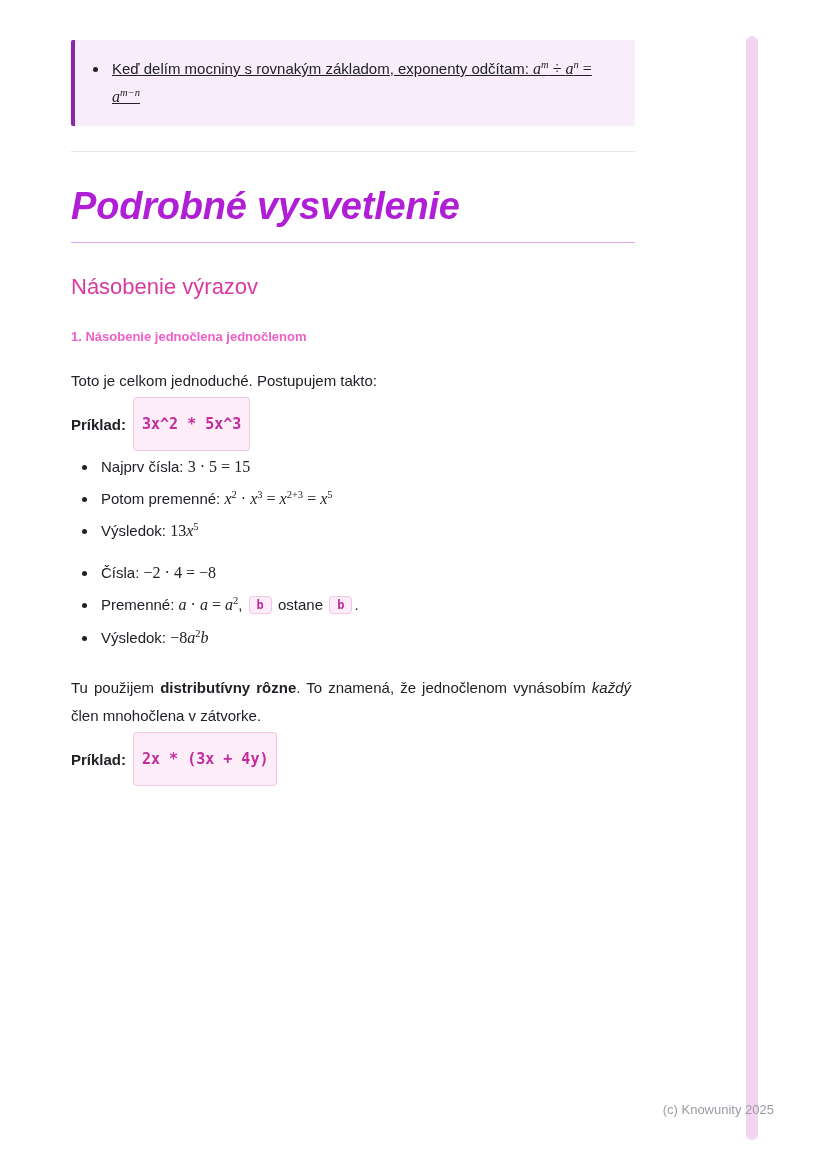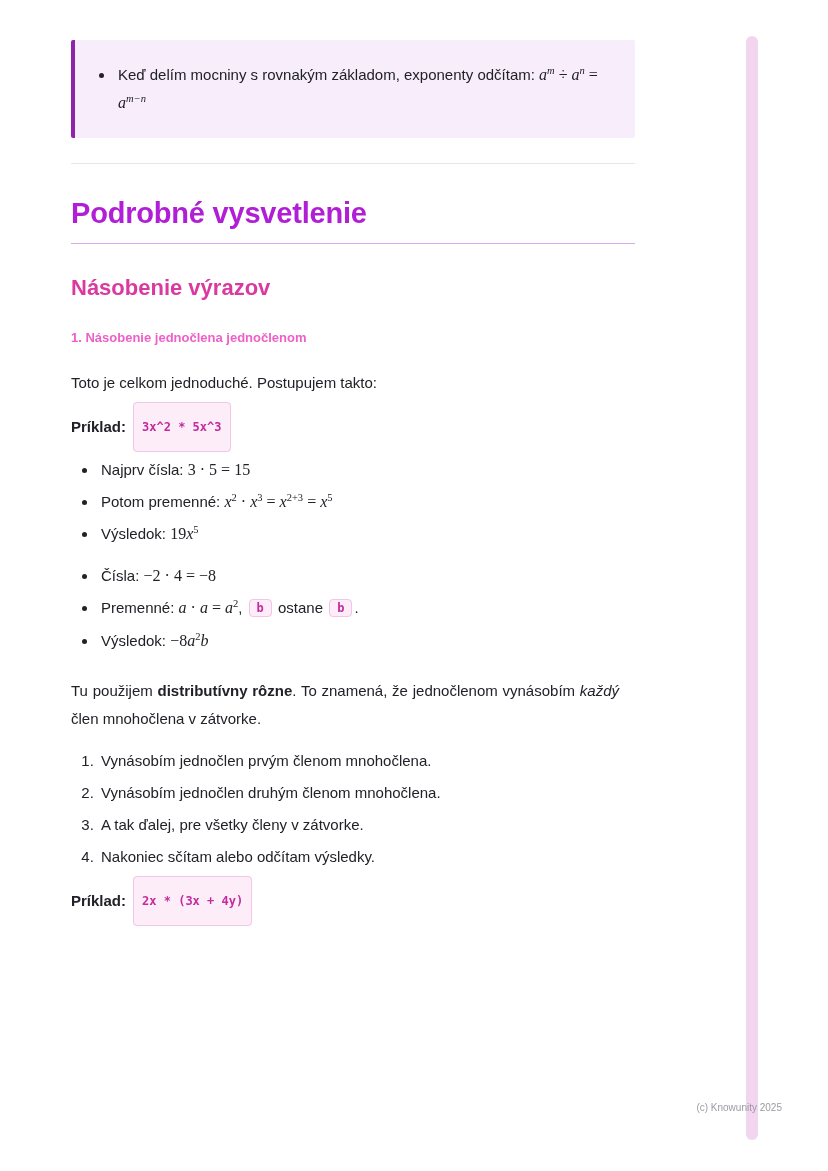--- a/index.html
+++ b/index.html
@@ -16,44 +16,44 @@
     --side_strip:#F2D5EE;
     --divider:#E7E7EA;
     --watermark:#9B9BA3;
   }
   html,body{margin:0;padding:0;background:#fff;}
   body{font-family:"Liberation Sans","DejaVu Sans",sans-serif;color:var(--text);}
   .page{position:relative;width:828px;height:1171px;background:#ffffff;overflow:hidden;}
   .content{position:absolute;left:71px;top:40px;width:564px;}
 
   .callout{background:var(--callout_bg);border-left:4px solid var(--callout_border);border-radius:2px;padding:15px 24px 15px 4px;}
-  .callout ul{margin:6px;padding-left:30px;}
+  .callout ul{margin:0;padding-left:30px;text-decoration:underline;}
   .callout li{font-size:15px;line-height:28px;margin:0;}
 
   hr.divider{border:none;height:1px;background:var(--divider);margin:25px 0 0 0;}
 
-  h1{margin:32px 0 0 0;font-size:29px;line-height:1.2;font-weight:700;color:var(--h1);padding-bottom:12px;border-bottom:1px solid var(--h1_underline);letter-spacing:-0.2px;}
-  h2{margin:30px 0 0 0;font-size:22px;line-height:1.3;font-weight:700;color:var(--h2);}
+  h1{margin:32px 0 0 0;font-size:38px;line-height:1.2;font-weight:700;color:var(--h1);padding-bottom:12px;border-bottom:1px solid var(--h1_underline);letter-spacing:-0.2px;font-style:italic;}
+  h2{margin:30px 0 0 0;font-size:22px;line-height:1.3;font-weight:400;color:var(--h2);}
   h3{margin:28px 0 0 0;font-size:13px;line-height:1.25;font-weight:700;color:var(--h3);}
-  p{margin:22px 16px 0 0;font-size:15px;line-height:28px;}
+  p{margin:22px 4px 0 0;font-size:15px;line-height:28px;}
   .justify{text-align:justify;}
 
   ol,ul{margin:14px 0 0 0;padding-left:27px;font-size:15px;line-height:28px;}
   li{margin:0 0 4px 0;padding-left:3px;}
 
   .example{margin-top:16px;font-size:15px;}
-  .chip{font-family:"DejaVu Sans Mono","Liberation Mono",monospace;font-size:12px;font-weight:700;color:var(--chip_text);background:var(--chip_bg);border:1px solid var(--chip_border);border-radius:4px;padding:17px 8px;margin-left:7px;position:relative;top:-1px;white-space:nowrap;}
+  .chip{font-family:"DejaVu Sans Mono","Liberation Mono",monospace;font-size:15px;font-weight:700;color:var(--chip_text);background:var(--chip_bg);border:1px solid var(--chip_border);border-radius:4px;padding:17px 8px;margin-left:7px;position:relative;top:-1px;white-space:nowrap;}
   .chip-inline{margin-left:2px;margin-right:2px;padding:1px 7px;font-size:12px;}
 
   .mv{font-family:"Liberation Serif","DejaVu Serif",serif;font-style:italic;font-size:1.07em;}
   .mn{font-family:"Liberation Serif","DejaVu Serif",serif;font-size:1.07em;}
   sup.ms{font-size:10.5px;line-height:0;}
 
   .side-strip{position:absolute;left:746px;top:36px;width:12px;height:1104px;background:var(--side_strip);border-radius:6px;}
-  .watermark{position:absolute;right:46px;top:1102px;font-size:10px;color:var(--watermark);z-index:2;}
+  .watermark{position:absolute;right:54px;top:1102px;font-size:13px;color:var(--watermark);z-index:2;}
 </style>
 </head>
 <body>
 
 <div class="page">
   <div class="content">
 
     <div class="callout">
       <ul>
         <li>Keď delím mocniny s rovnakým základom, exponenty odčítam: <span class="mv">a</span><sup class="mv ms">m</sup><span class="mn"> ÷ </span><span class="mv">a</span><sup class="mv ms">n</sup><span class="mn"> = </span><span class="mv">a</span><sup class="mv ms">m−n</sup></li>
@@ -71,39 +71,33 @@
     <p>Toto je celkom jednoduché. Postupujem takto:</p>
 
 
     <p class="example">
       <strong>Príklad:</strong><code class="chip">3x^2 * 5x^3</code>
     </p>
 
     <ul>
       <li>Najprv čísla: <span class="mn">3 · 5 = 15</span></li>
       <li>Potom premenné: <span class="mv">x</span><sup class="mn ms">2</sup><span class="mn"> · </span><span class="mv">x</span><sup class="mn ms">3</sup><span class="mn"> = </span><span class="mv">x</span><sup class="mn ms">2+3</sup><span class="mn"> = </span><span class="mv">x</span><sup class="mn ms">5</sup></li>
-      <li>Výsledok: <span class="mn">19</span><span class="mv">x</span><sup class="mn ms">5</sup></li>
+      <li>Výsledok: <span class="mn">13</span><span class="mv">x</span><sup class="mn ms">5</sup></li>
     </ul>
 
 
     <ul>
       <li>Čísla: <span class="mn">−2 · 4 = −8</span></li>
       <li>Premenné: <span class="mv">a</span><span class="mn"> · </span><span class="mv">a</span><span class="mn"> = </span><span class="mv">a</span><sup class="mn ms">2</sup>, <code class="chip chip-inline">b</code> ostane <code class="chip chip-inline">b</code>.</li>
       <li>Výsledok: <span class="mn">−8</span><span class="mv">a</span><sup class="mn ms">2</sup><span class="mv">b</span></li>
     </ul>
 
 
     <p class="justify">Tu použijem <strong>distributívny rôzne</strong>. To znamená, že jednočlenom vynásobím <em>každý</em> člen mnohočlena v zátvorke.</p>
 
-    <ol>
-      <li>Vynásobím jednočlen prvým členom mnohočlena.</li>
-      <li>Vynásobím jednočlen druhým členom mnohočlena.</li>
-      <li>A tak ďalej, pre všetky členy v zátvorke.</li>
-      <li>Nakoniec sčítam alebo odčítam výsledky.</li>
-    </ol>
 
     <p class="example">
       <strong>Príklad:</strong><code class="chip">2x * (3x + 4y)</code>
     </p>
 
   </div>
 
   <div class="side-strip"></div>
   <div class="watermark">(c) Knowunity 2025</div>
 </div>

